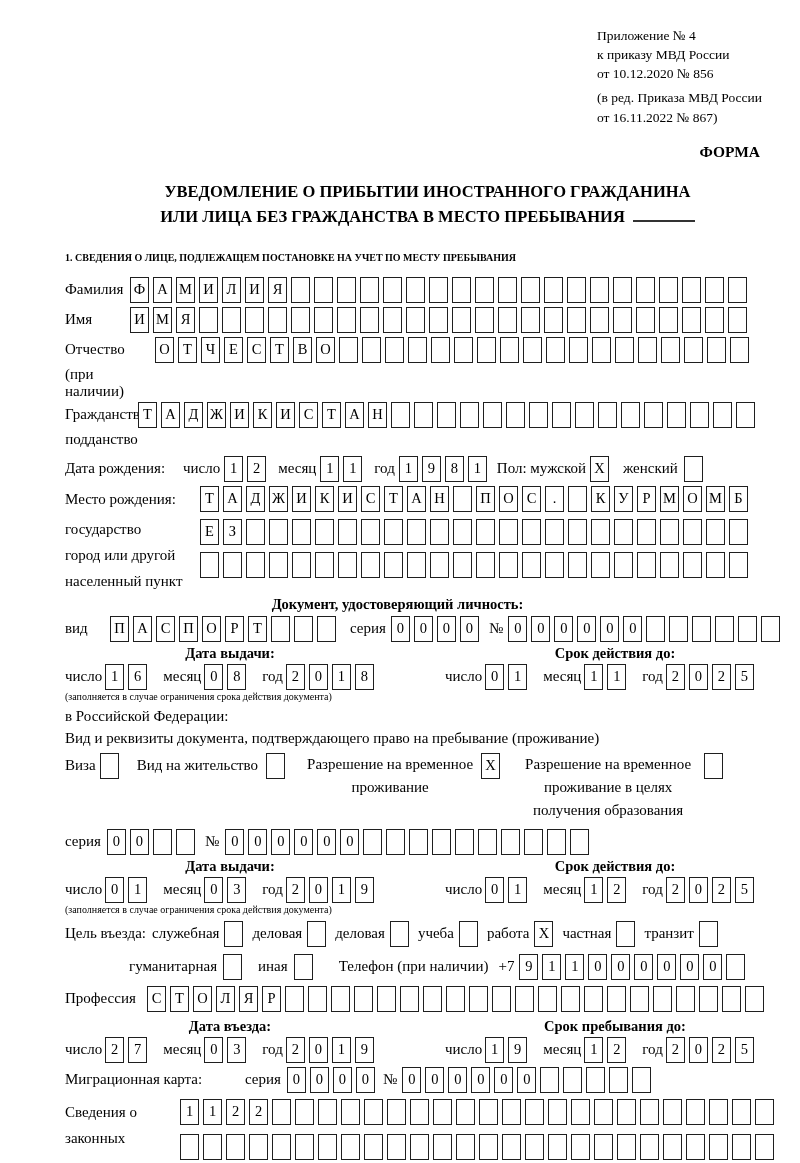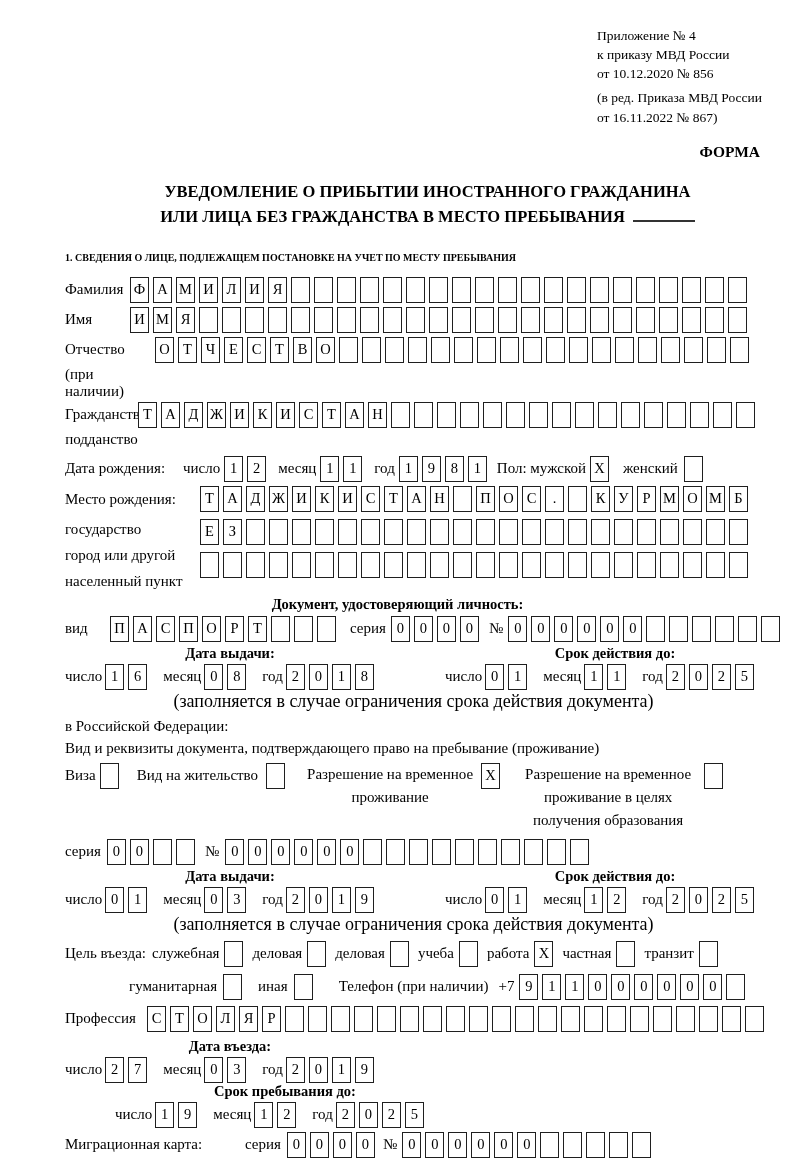--- a/index.html
+++ b/index.html
@@ -32,21 +32,21 @@
   .sect-heading { font-weight:bold; font-size:10px; margin-top:22px; margin-bottom:14px; }
 
   .doc-heading { text-align:center; font-weight:bold; font-size:14.5px; margin:2px 60px 3px 0; }
 
   
   .dg { }
   .dg-title { text-align:center; font-weight:bold; font-size:14.5px; margin-bottom:2px; }
   .dg-row { display:flex; align-items:flex-start; font-size:15px; }
   .dg-row .dl { padding-top:4px; margin-right:3px; }
   .dg-row .gap { width:12px; }
-  .note { font-size:18px; text-align:center; margin:1px 28px 6px 0; }
+  .note { font-size:10px; text-align:left; margin:1px 28px 6px 0; }
 
   .ck-label { font-size:15px; padding-top:4px; }
   .ck-center { font-size:15px; text-align:center; line-height:1.55; }
 
   .mlabel { font-size:15px; line-height:26px; }
   .stack { display:flex; flex-direction:column; }
 </style>
 </head>
 <body>
 
@@ -602,21 +602,21 @@
         <span class="cell"></span>
         <span class="cell"></span>
         <span class="cell"></span>
         <span class="cell"></span>
         <span class="cell"></span>
         <span class="cell"></span>
         <span class="cell"></span>
       </span>
   </div>
 
-  <div class="frow" style="margin-bottom:4px;flex-direction:column;">
+  <div class="frow" style="margin-bottom:4px;">
     <div class="dg" style="width:330px;">
       <div class="dg-title">Дата въезда:</div>
       <div class="dg-row">
         <span class="dl">число</span>
         <span class="cells">
             <span class="cell">2</span>
             <span class="cell">7</span>
           </span>
         <span class="gap"></span>
         <span class="dl">месяц</span>

